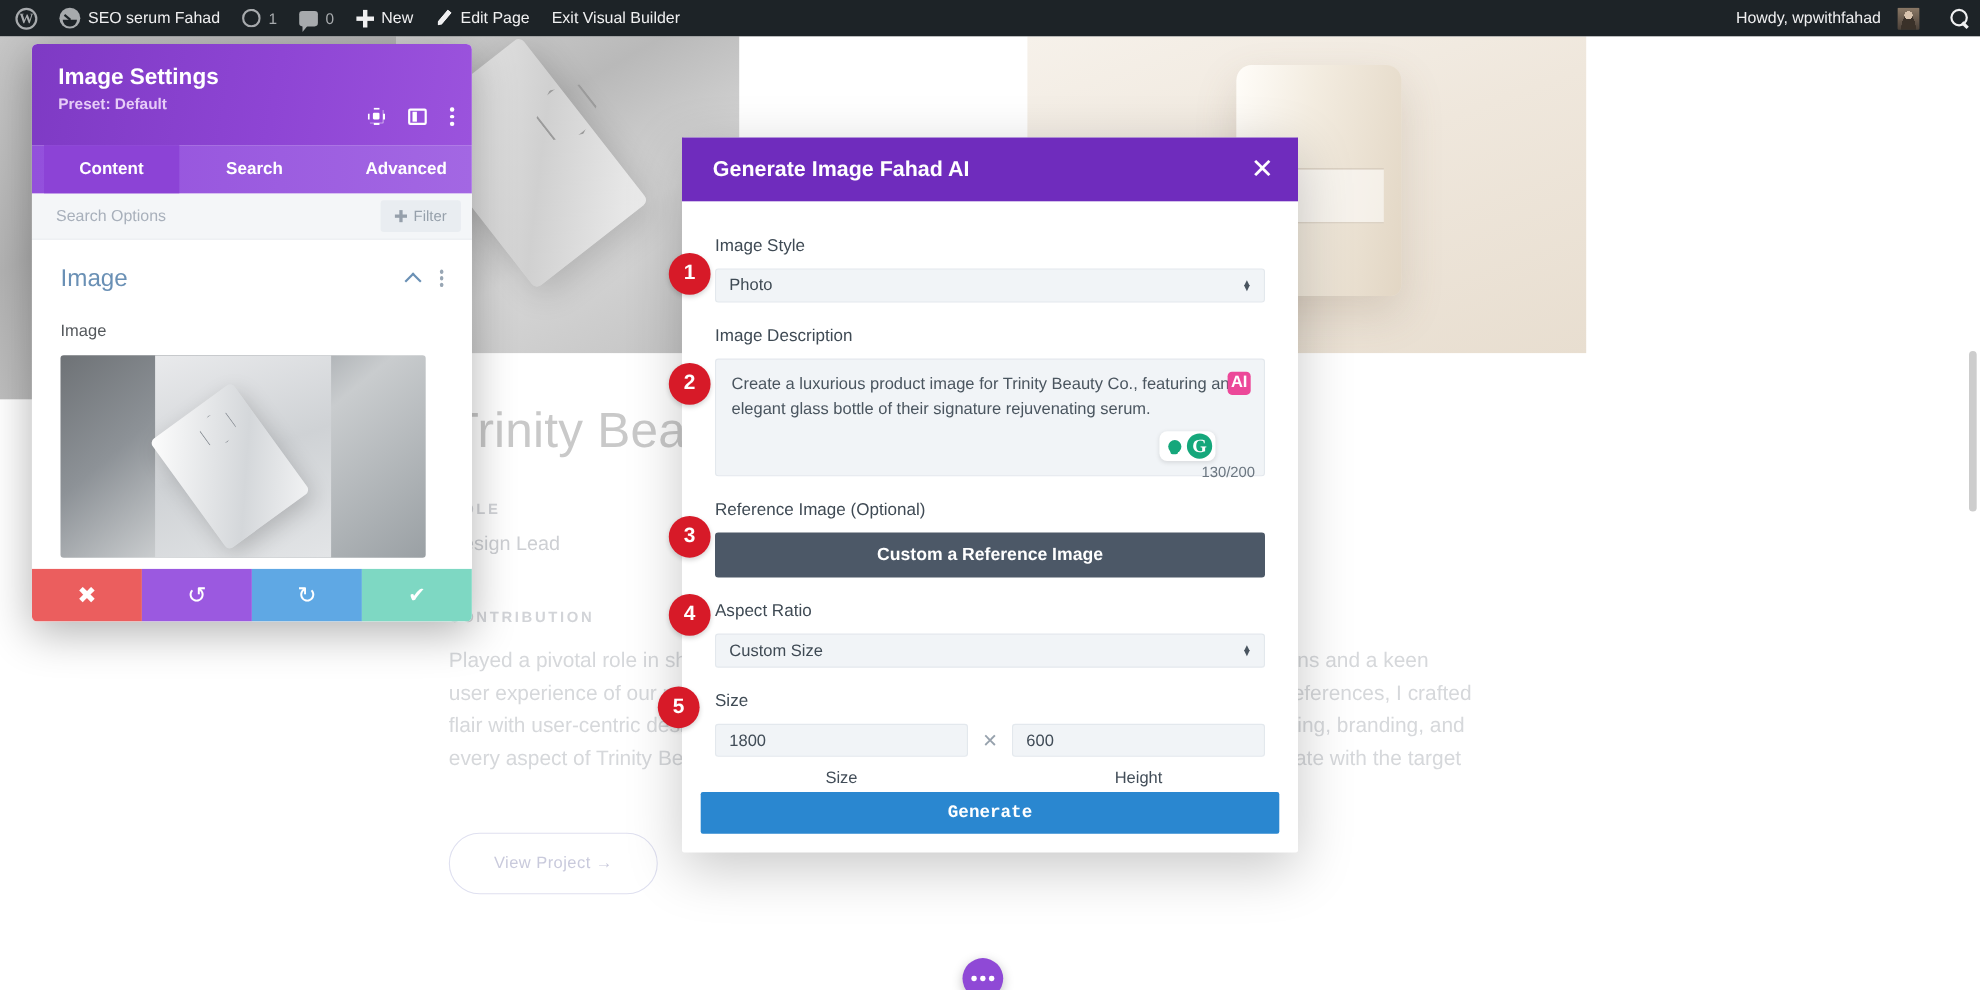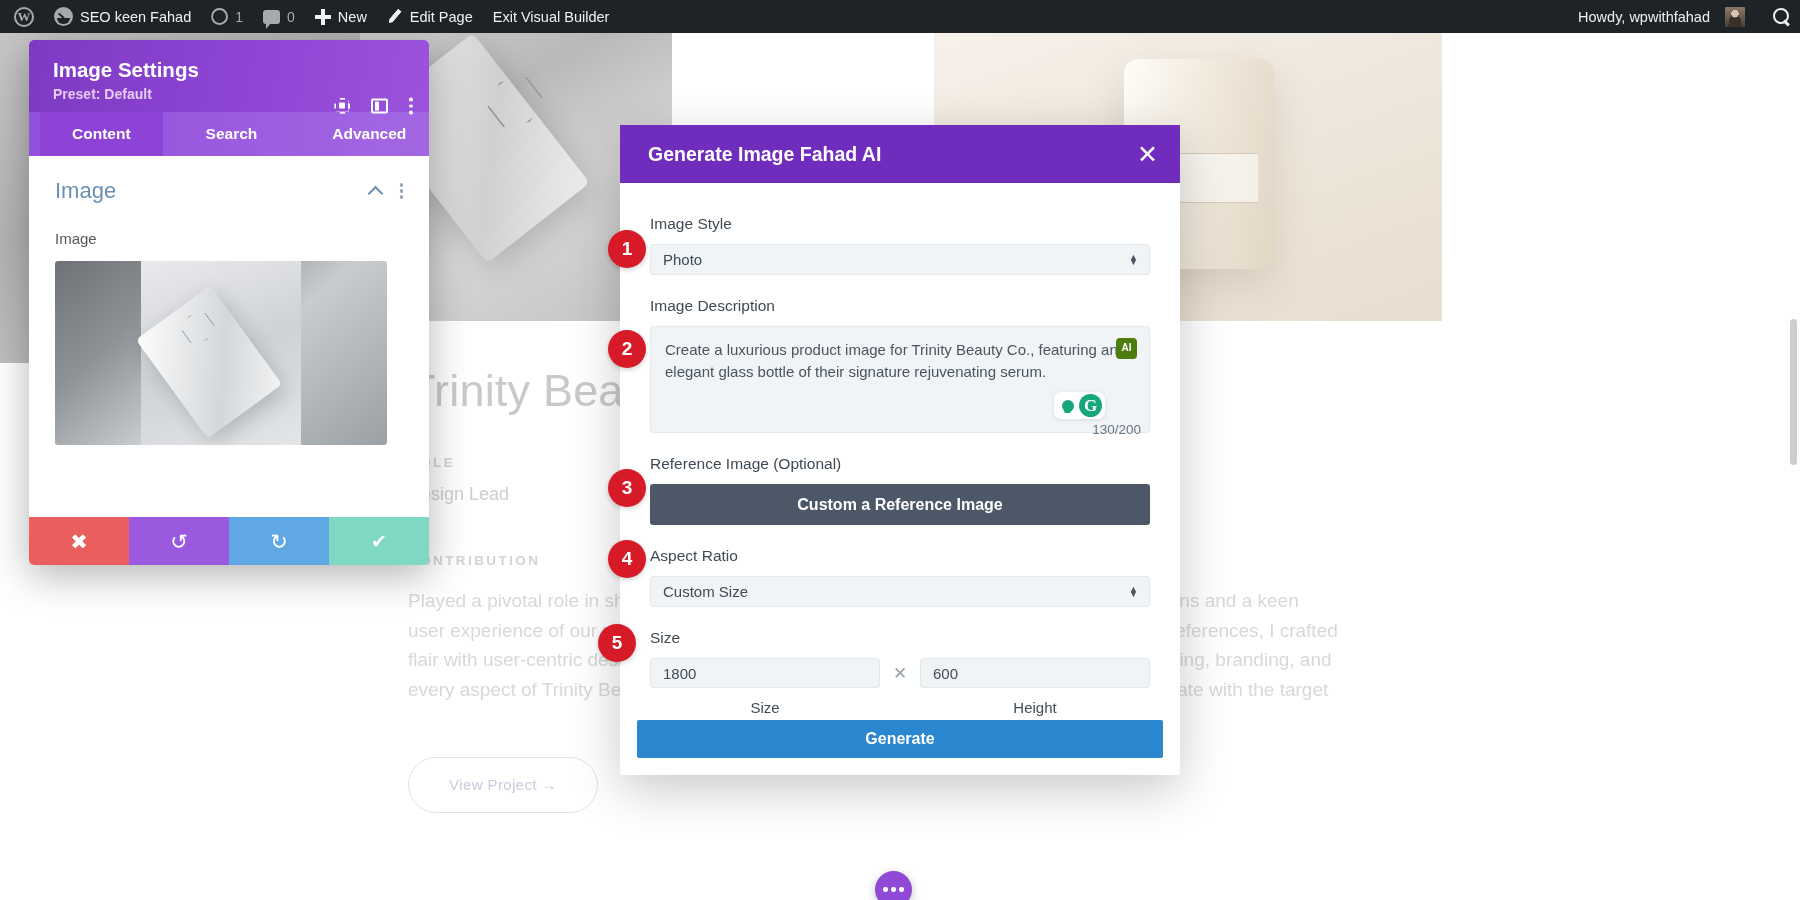--- a/index.html
+++ b/index.html
@@ -228,21 +228,21 @@
   #divi-panel {
     position: absolute; left: 29px; top: 40px;
     width: 400px; height: 525px;
     background: #ffffff;
     border-radius: 5px;
     box-shadow: 0 10px 40px rgba(0,0,0,.30);
     overflow: hidden; z-index: 400;
     display: flex; flex-direction: column;
   }
   .dp-header {
-    height: 72px;
+    height: 92px;
     background: linear-gradient(100deg, #7e3ac4 0%, #8e45d4 55%, #9b53dd 100%);
     padding: 18px 22px 0 24px;
     position: relative;
   }
   .dp-title { color: #fff; font-size: 20.5px; font-weight: bold; }
   .dp-preset {
     color: #e6ccf7; font-size: 14px; font-weight: bold; margin-top: 4px;
   }
   .dp-header-icons {
     position: absolute; right: 16px; top: 66px;
@@ -406,22 +406,22 @@
   }
   .am-gap { height: 22px; }
   .am-textarea {
     height: 107px; background: #f1f4f7; border: 1px solid #e3e8ed;
     border-radius: 3px; padding: 12px 14px;
     font-size: 15px; line-height: 1.48; color: #4a555f;
     position: relative;
   }
   .ai-chip {
     position: absolute; right: 12px; top: 11px;
-    width: 21px; height: 21px; background: #4d7c0f;
-    border-radius: 4px; color: #fff; font-size: 10px;
+    width: 21px; height: 21px; background: #ec4899;
+    border-radius: 4px; color: #fff; font-size: 15px;
     font-weight: bold;
     display: flex; align-items: center; justify-content: center;
   }
   .gramm-wrap {
     position: absolute; right: 44px; bottom: 13px;
     display: flex; align-items: center; gap: 1px;
     background: #fff; border-radius: 7px; padding: 2px 3px;
     box-shadow: 0 1px 4px rgba(0,0,0,.10);
   }
   .gramm-bulb {
@@ -469,21 +469,21 @@
   .size-cap {
     width: 230px; text-align: center; font-size: 15px; color: #424d58;
   }
   .size-cap.second { margin-left: 40px; }
   .am-footer {
     padding: 0 17px 17px 17px;
   }
   .am-generate {
     height: 38px; background: #2a87d0; border-radius: 2px;
     display: flex; align-items: center; justify-content: center;
-    color: #fff; font-size: 16px; font-weight: bold;
+    color: #fff; font-size: 16px; font-weight: bold; font-family: Liberation Mono, monospace;
   }
 
   
   .badge {
     position: absolute; width: 38px; height: 38px;
     border-radius: 50%; background: #d71a28;
     color: #fff; font-size: 19px; font-weight: bold;
     display: flex; align-items: center; justify-content: center;
     z-index: 700;
     box-shadow: 0 2px 5px rgba(0,0,0,.18);
@@ -497,21 +497,21 @@
 </head>
 <body>
 
 <div id="adminbar">
   <div class="ab-left">
     <div class="ab-item">
       <span class="wp-logo-ic">W</span>
     </div>
     <div class="ab-item">
       <span class="gauge-ic"></span>
-      <span>SEO keen Fahad</span>
+      <span>SEO serum Fahad</span>
     </div>
     <div class="ab-item">
       <span class="refresh-ic"></span>
       <span class="count-badge">1</span>
     </div>
     <div class="ab-item">
       <span class="comment-ic"></span>
       <span class="count-badge">0</span>
     </div>
     <div class="ab-item">
@@ -593,20 +593,27 @@
       </span>
     </div>
   </div>
 
   <div class="dp-tabs">
     <div class="dp-tab active">Content</div>
     <div class="dp-tab">Search</div>
     <div class="dp-tab">Advanced</div>
   </div>
 
+  <div class="dp-search-row">
+    <div class="dp-search-input">Search Options</div>
+    <div class="dp-filter-btn">
+      <span class="pl"></span>
+      <span>Filter</span>
+    </div>
+  </div>
 
   <div class="dp-body">
     <div class="dp-section-head">
       <div class="dp-section-title">Image</div>
       <div class="dp-section-ctl">
         <span class="chev-up"></span>
         <span class="vdots">
             <i></i>
             <i></i>
             <i></i>

